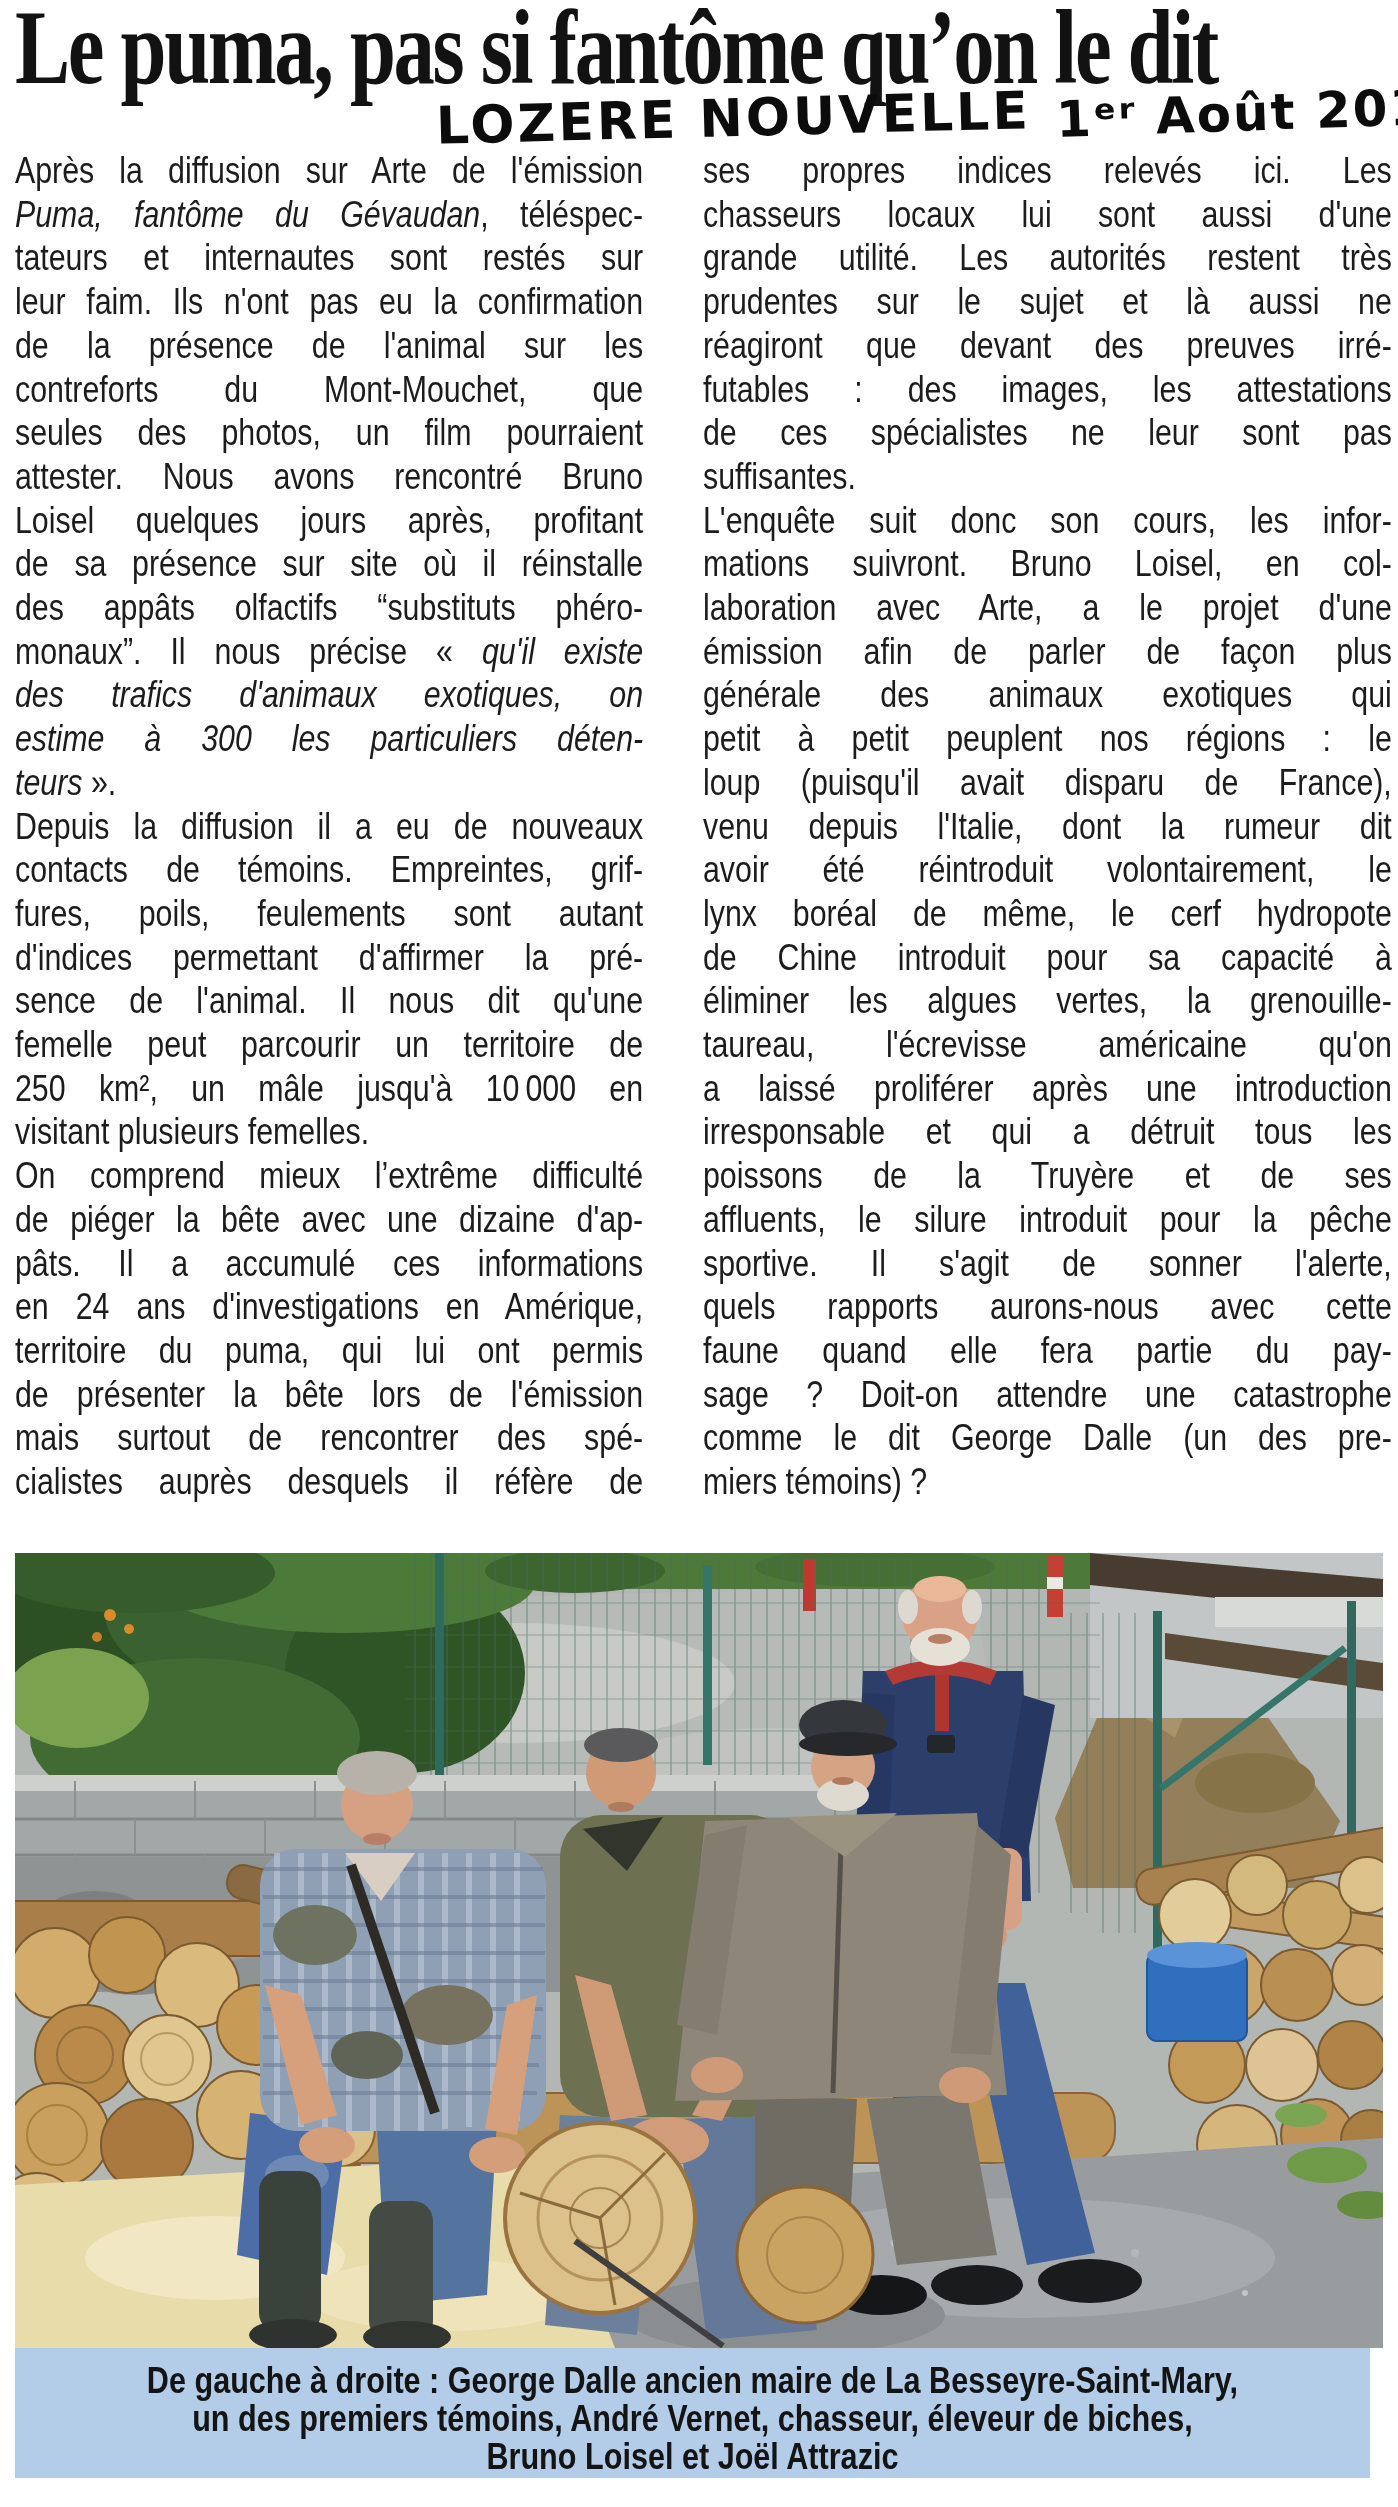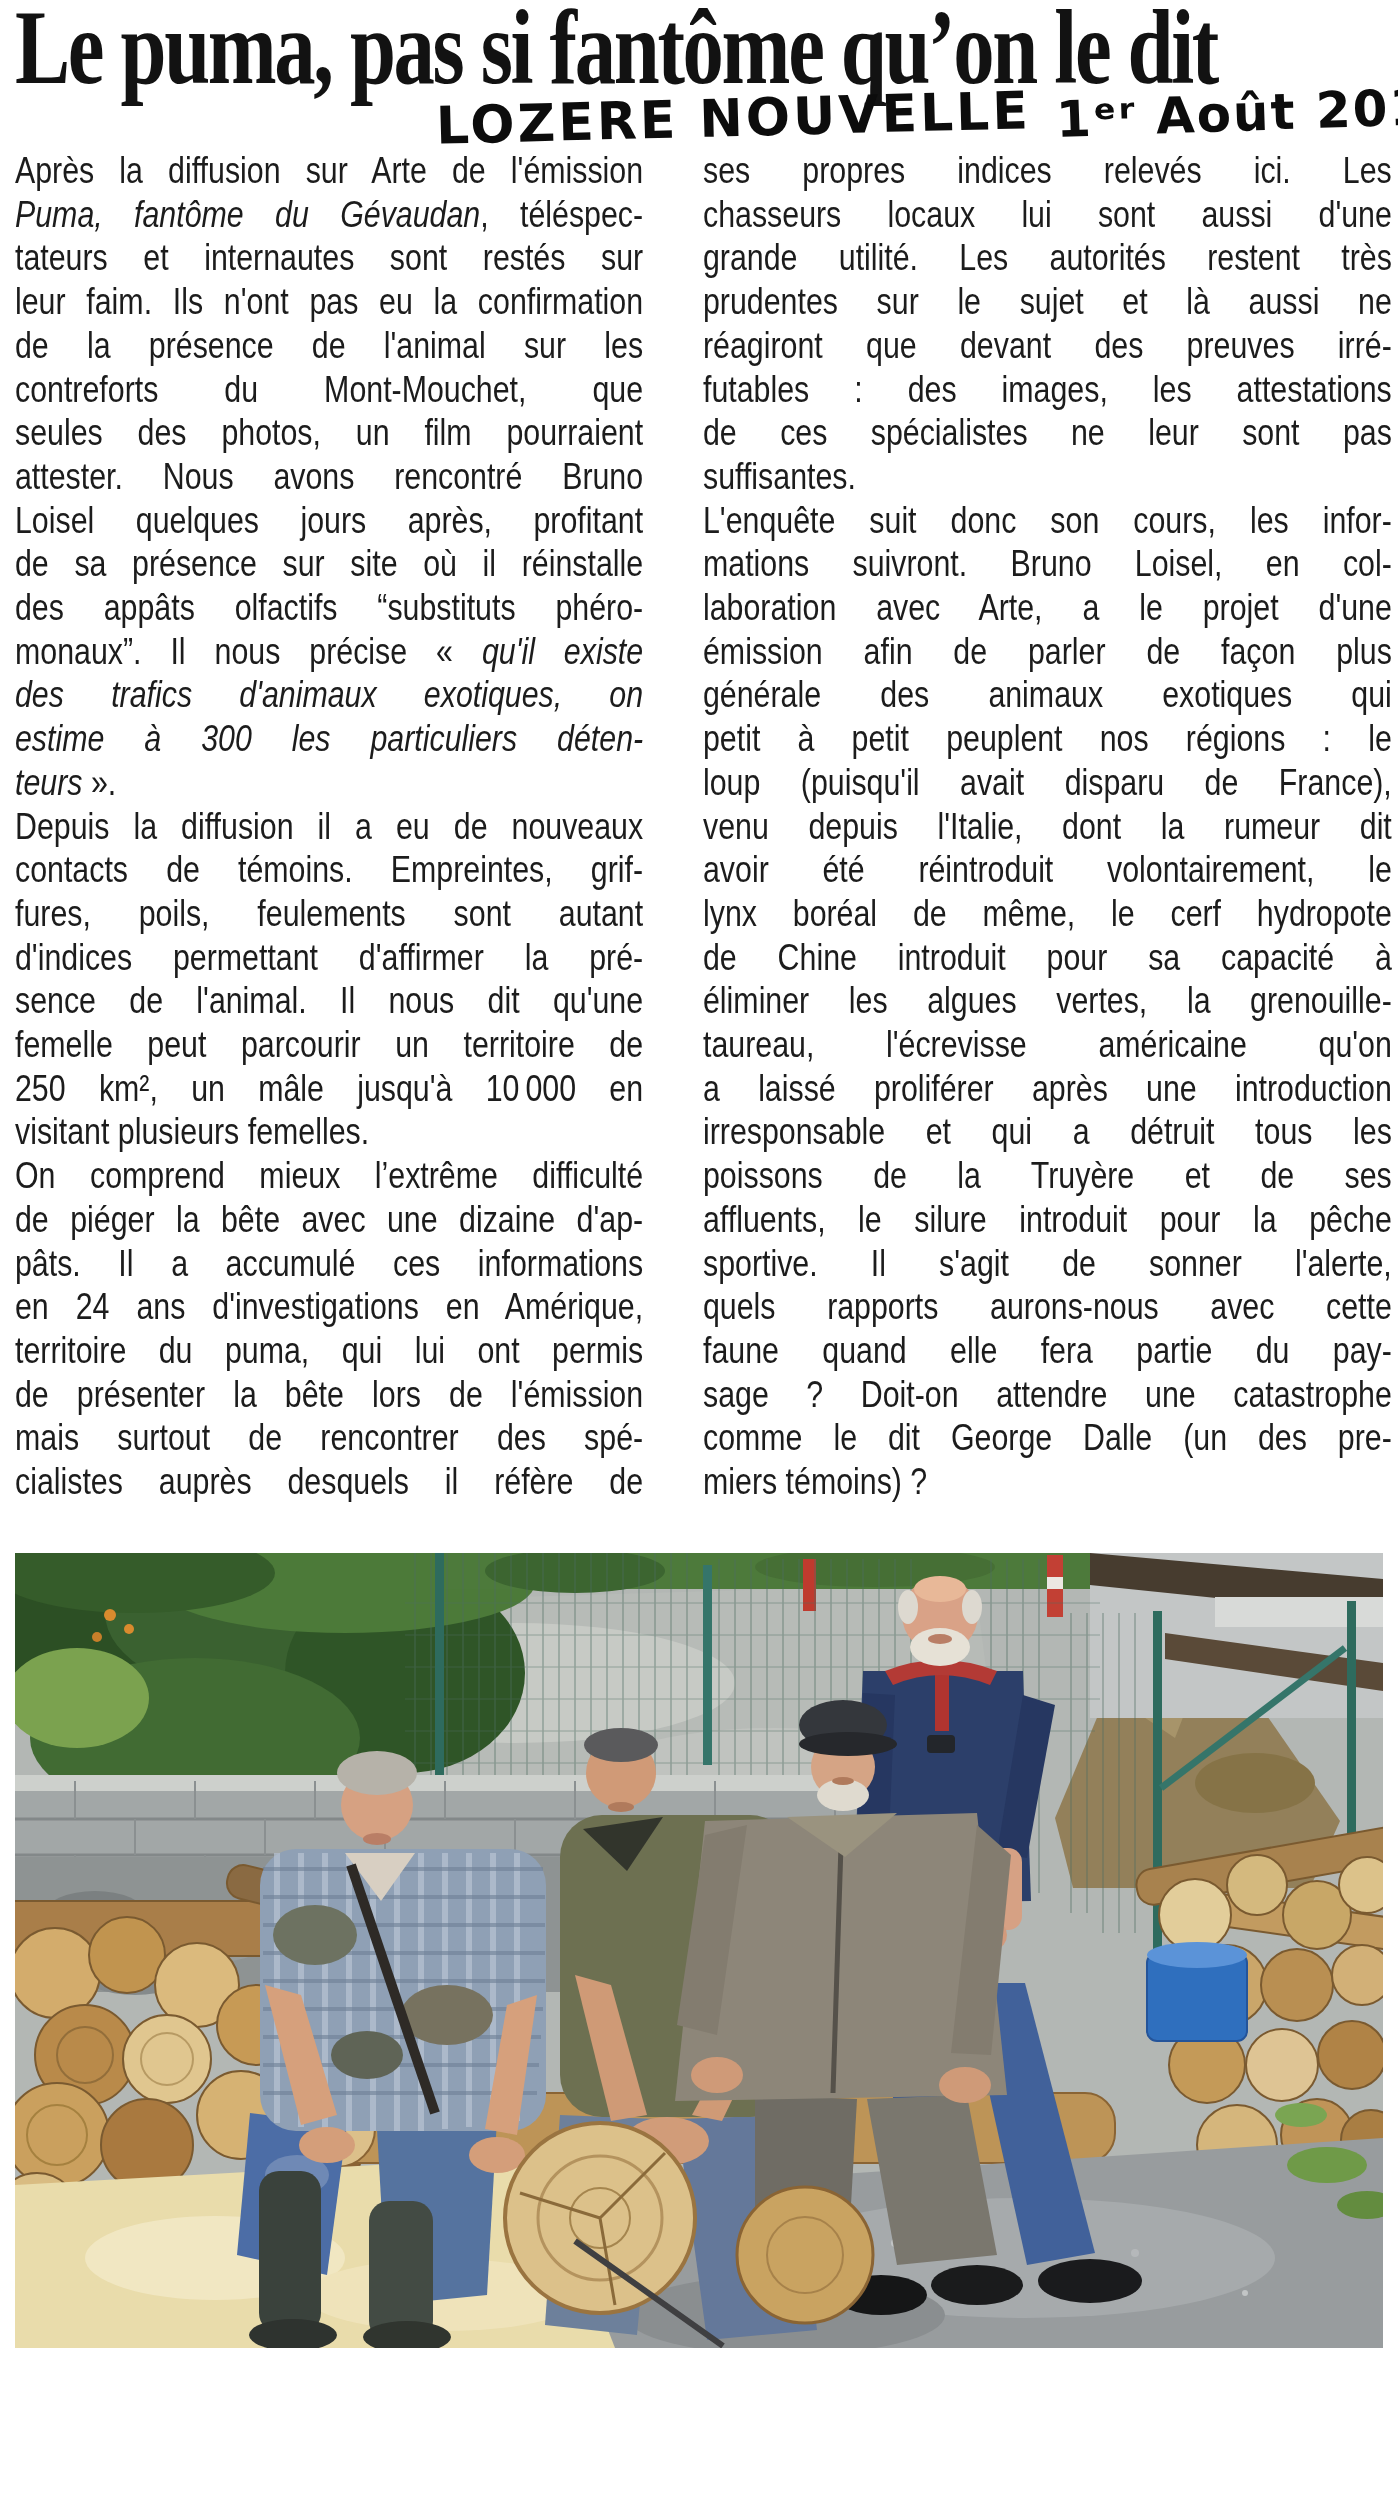--- a/index.html
+++ b/index.html
@@ -322,14 +322,21 @@
         <circle cx="585" cy="665" r="62" fill="none" stroke="#b4935e" stroke-width="3"></circle>
         <circle cx="585" cy="665" r="30" fill="none" stroke="#a5854e" stroke-width="2"></circle>
         <path d="M585,665 L650,600 M585,665 L505,640 M585,665 L600,752" stroke="#8a6a3a" stroke-width="3"></path>
         <circle cx="790" cy="702" r="68" fill="#c9a361" stroke="#8a6434" stroke-width="3"></circle>
         <circle cx="790" cy="702" r="38" fill="none" stroke="#a7824a" stroke-width="2"></circle>
         <line x1="560" y1="688" x2="708" y2="793" stroke="#3f3f41" stroke-width="6"></line>
       </g>
     </svg>
   </div>
 
+  <div class="caption" style="background: rgb(179, 205, 233);">
+    <div class="caption-inner">
+        <div>De gauche à droite : George Dalle ancien maire de La Besseyre-Saint-Mary,</div>
+        <div>un des premiers témoins, André Vernet, chasseur, éleveur de biches,</div>
+        <div>Bruno Loisel et Joël Attrazic</div>
+      </div>
+  </div>
 
 </div>
 
 </body></html>

